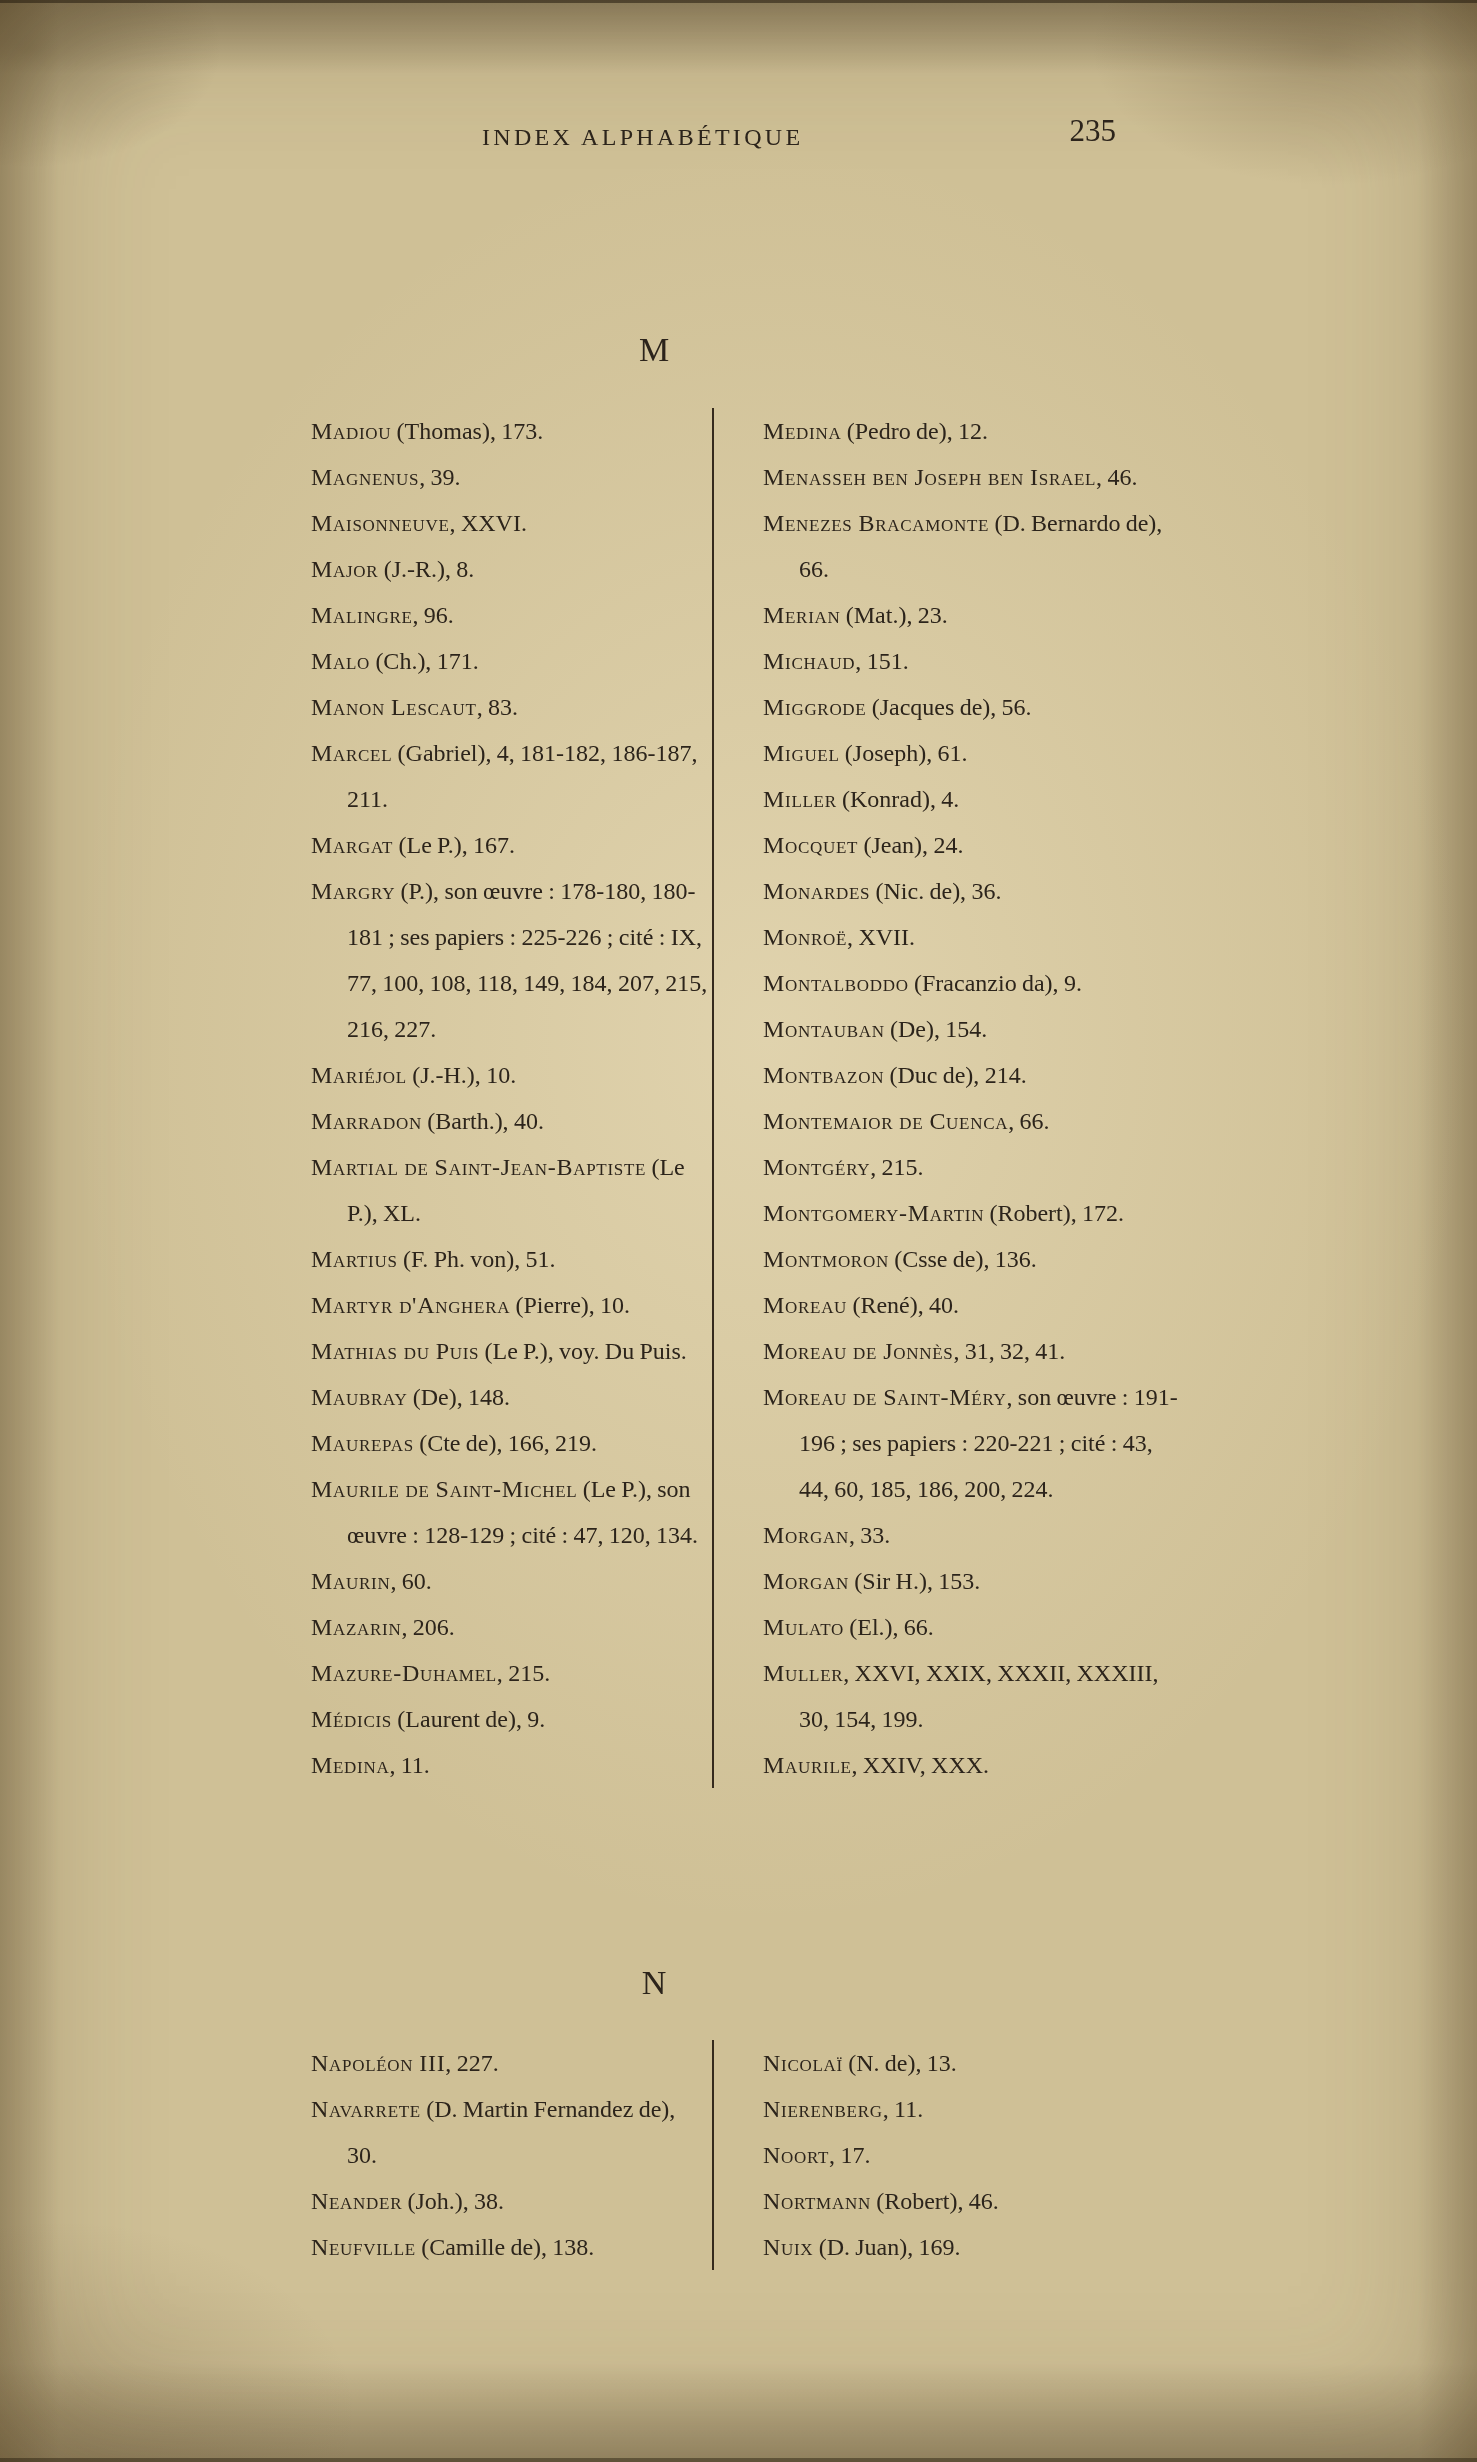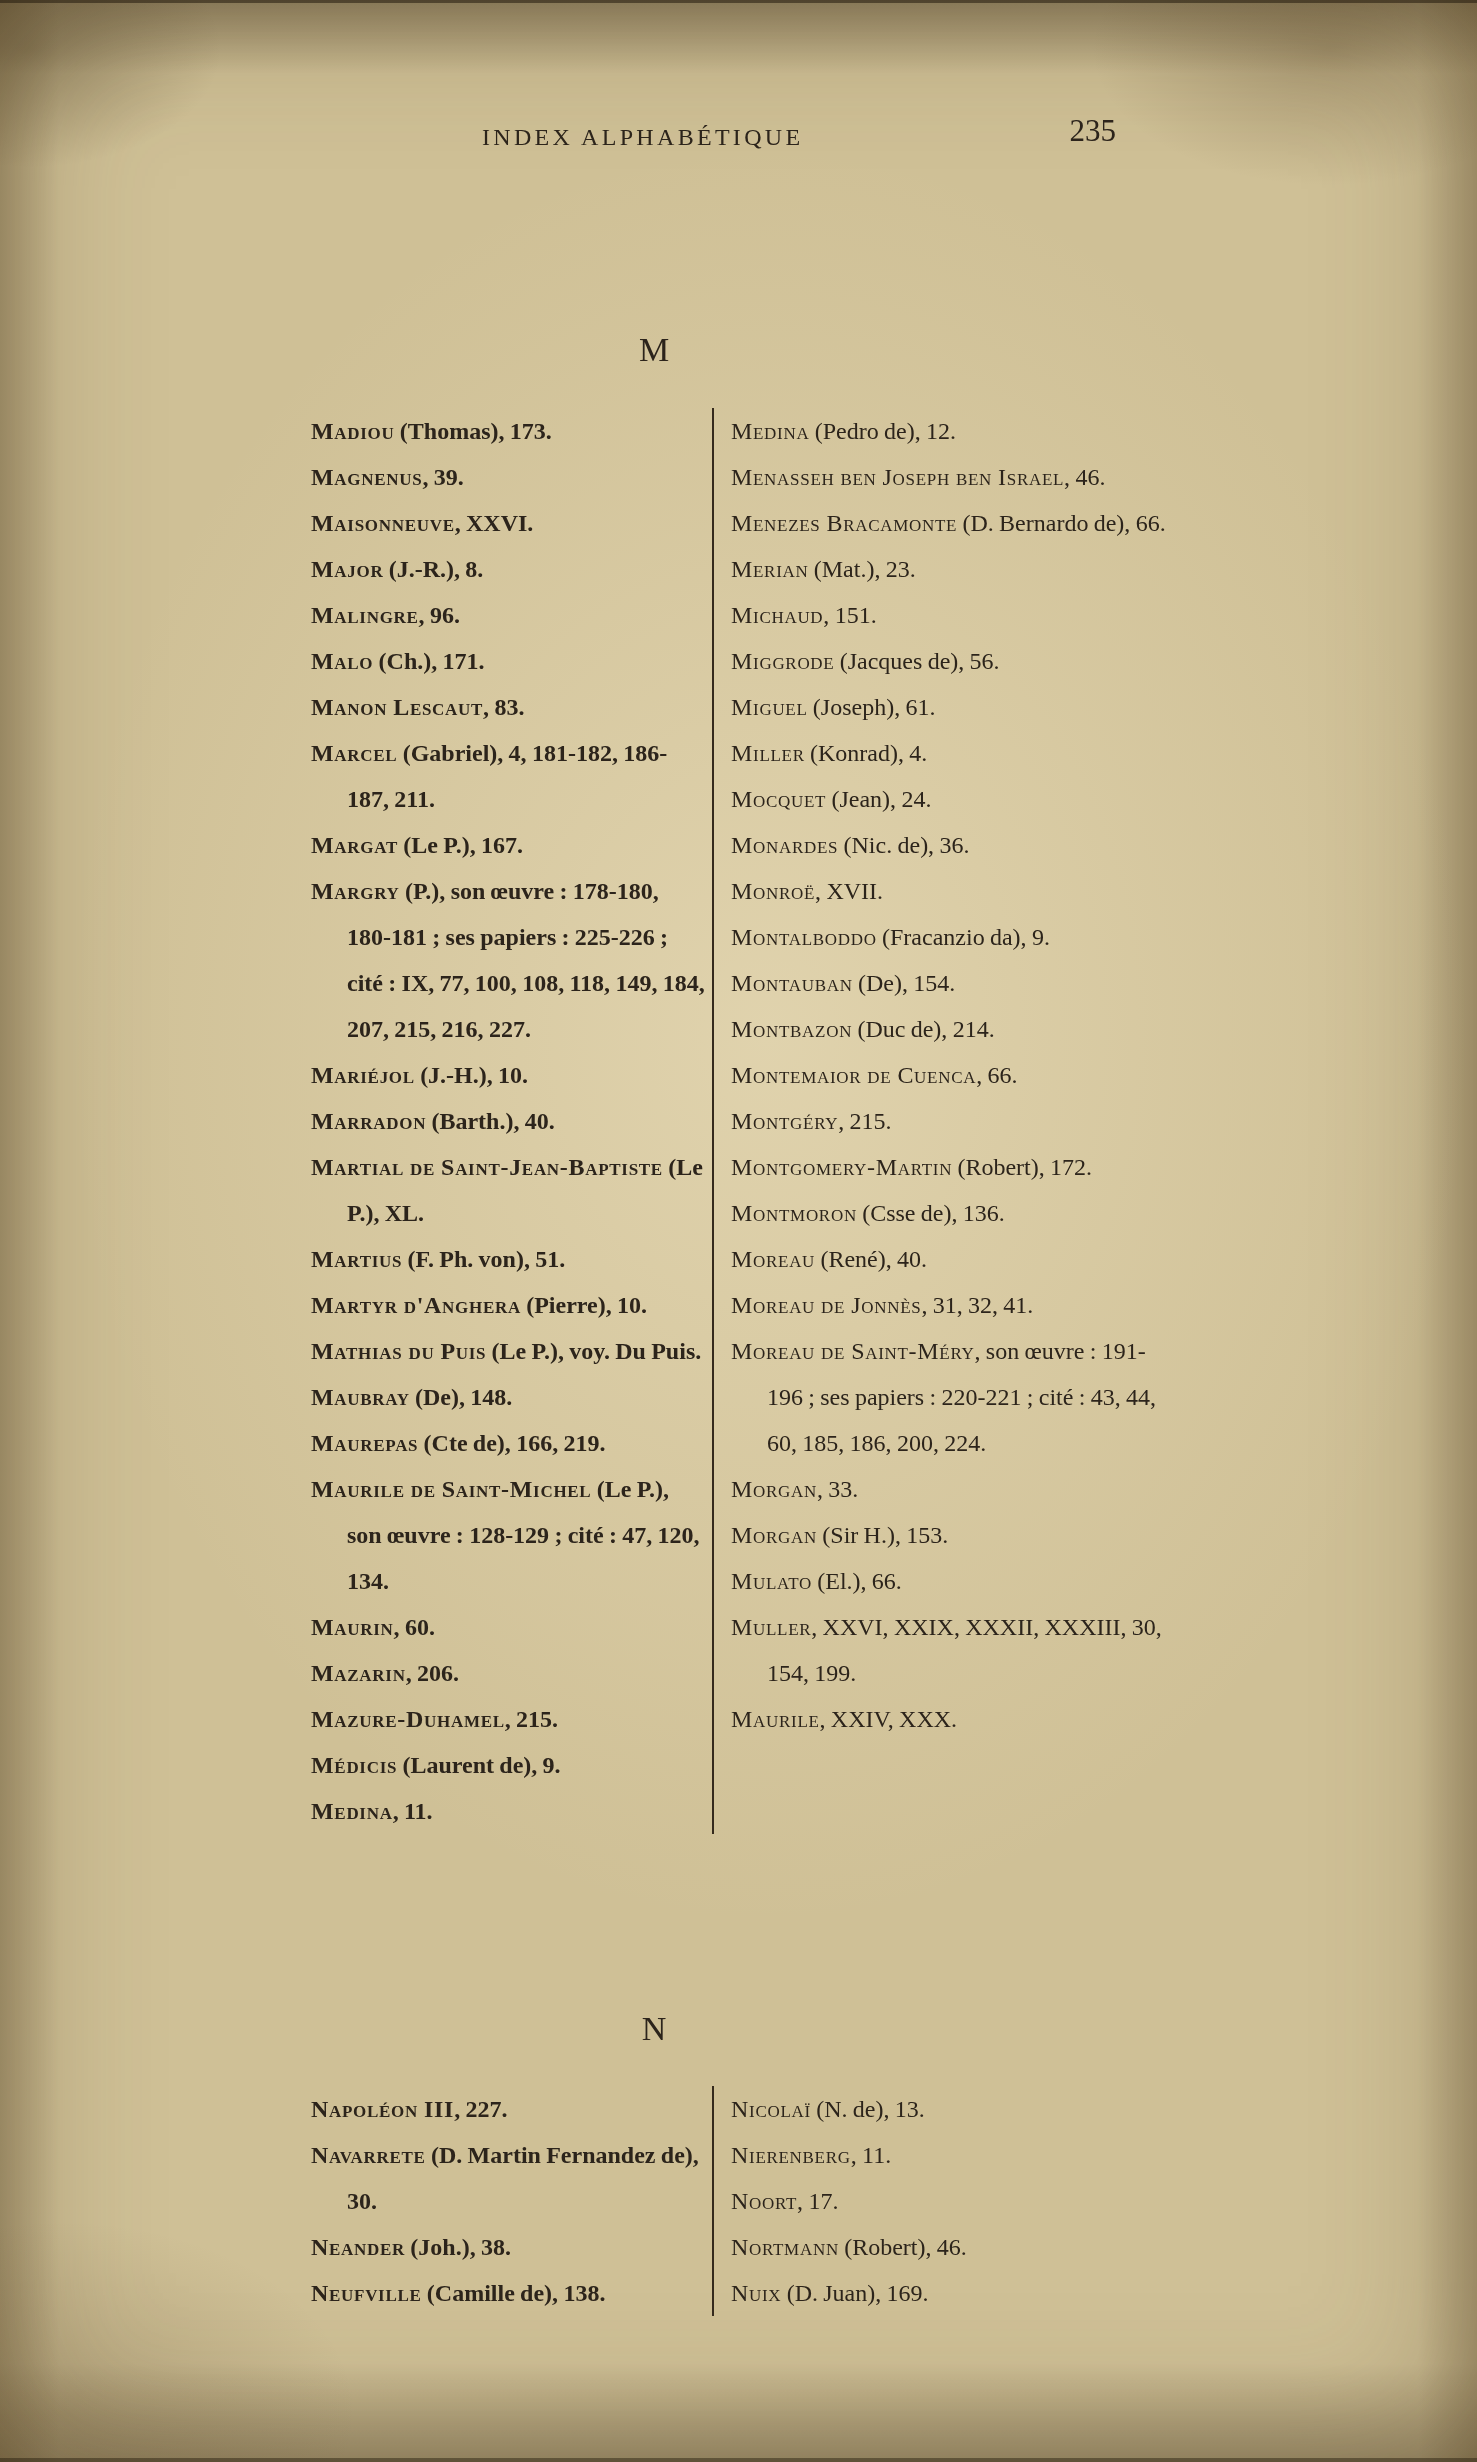--- a/index.html
+++ b/index.html
@@ -65,23 +65,23 @@
     left: -91px;
     margin: 0;
     line-height: 39px;
   }
   .section-m .letter-heading { margin: 163px 0 39px; }
   .section-n .letter-heading { margin: 175px 0 38px; }
 
   .columns { display: flex; align-items: stretch; }
 
   .col { box-sizing: border-box; }
-  .col-left  { flex: 0 0 401px; width: 401px; padding-right: 4px; font-weight: bold; }
+  .col-left  { flex: 0 0 401px; width: 401px; padding-right: 4px; }
   .divider   { flex: 0 0 2px; width: 2px; background: #352a1d; }
-  .col-right { flex: 1; padding-left: 17px; }
+  .col-right { flex: 1; padding-left: 17px; margin-left: 32px; }
 
   .entry {
     margin: 0;
     font-size: 24px;
     line-height: 46px;
     padding-left: 36px;
     text-indent: -36px;
     word-spacing: -0.7px;
   }
 

